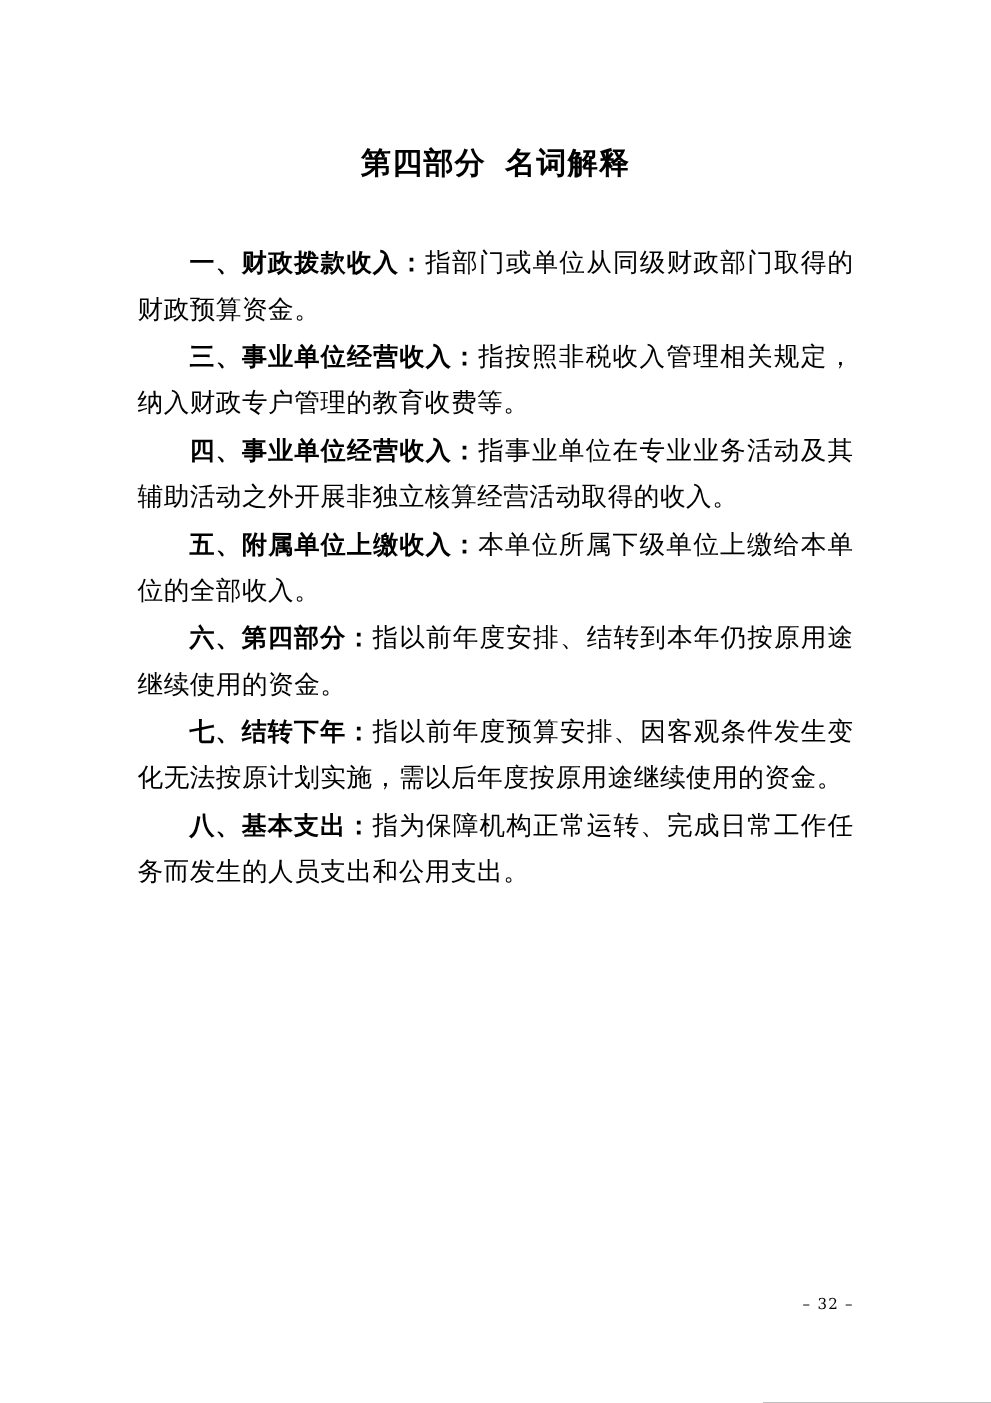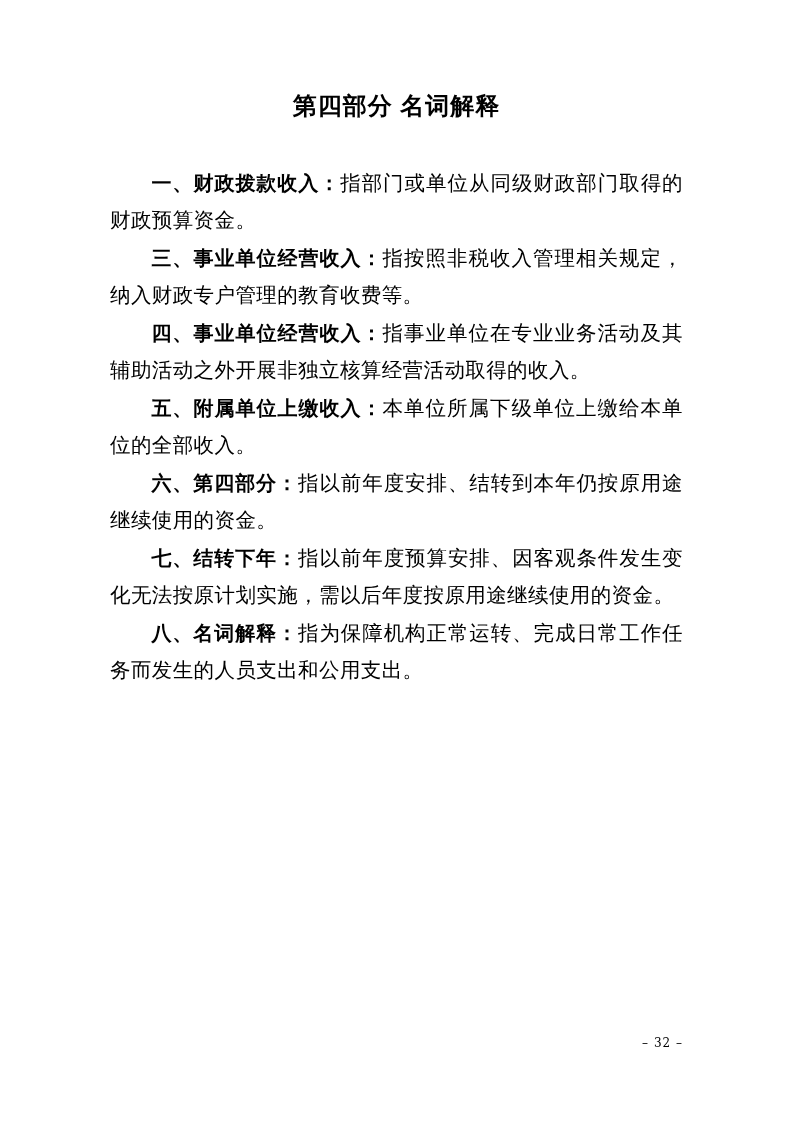--- a/index.html
+++ b/index.html
@@ -20,25 +20,25 @@
   }
   .content {
     position: absolute;
     left: 110px;
     top: 0;
     width: 573px;
     height: 1122px;
   }
   .doc-title {
     text-align: center;
-    font-family: Liberation Sans, sans-serif;
+    font-family: Liberation Mono, monospace;
     font-weight: bold;
     font-size: 24px;
     letter-spacing: 1px;
-    margin-top: 92px;
+    margin-top: 119px;
     margin-bottom: 0;
     line-height: 1.2;
   }
   .body-block {
     margin-top: 44px;
   }
   .para {
     font-size: 20.5px;
     line-height: 37px;
     text-align: justify;
@@ -94,21 +94,21 @@
 
       <p class="para">
         <span class="indent"></span><span class="term">六、第四部分：</span><span>指以前年度安排、结转到本年仍按原用途继续使用的资金。</span>
       </p>
 
       <p class="para">
         <span class="indent"></span><span class="term">七、结转下年：</span><span>指以前年度预算安排、因客观条件发生变化无法按原计划实施，需以后年度按原用途继续使用的资金。</span>
       </p>
 
       <p class="para">
-        <span class="indent"></span><span class="term">八、名词解释：</span><span>指为保障机构正常运转、完成日常工作任务而发生的人员支出和公用支出。</span>
+        <span class="indent"></span><span class="term">八、基本支出：</span><span>指为保障机构正常运转、完成日常工作任务而发生的人员支出和公用支出。</span>
       </p>
 
 
     </div>
   </div>
 
   <div class="page-number">– 32 –</div>
 </div>
 
 </body></html>

